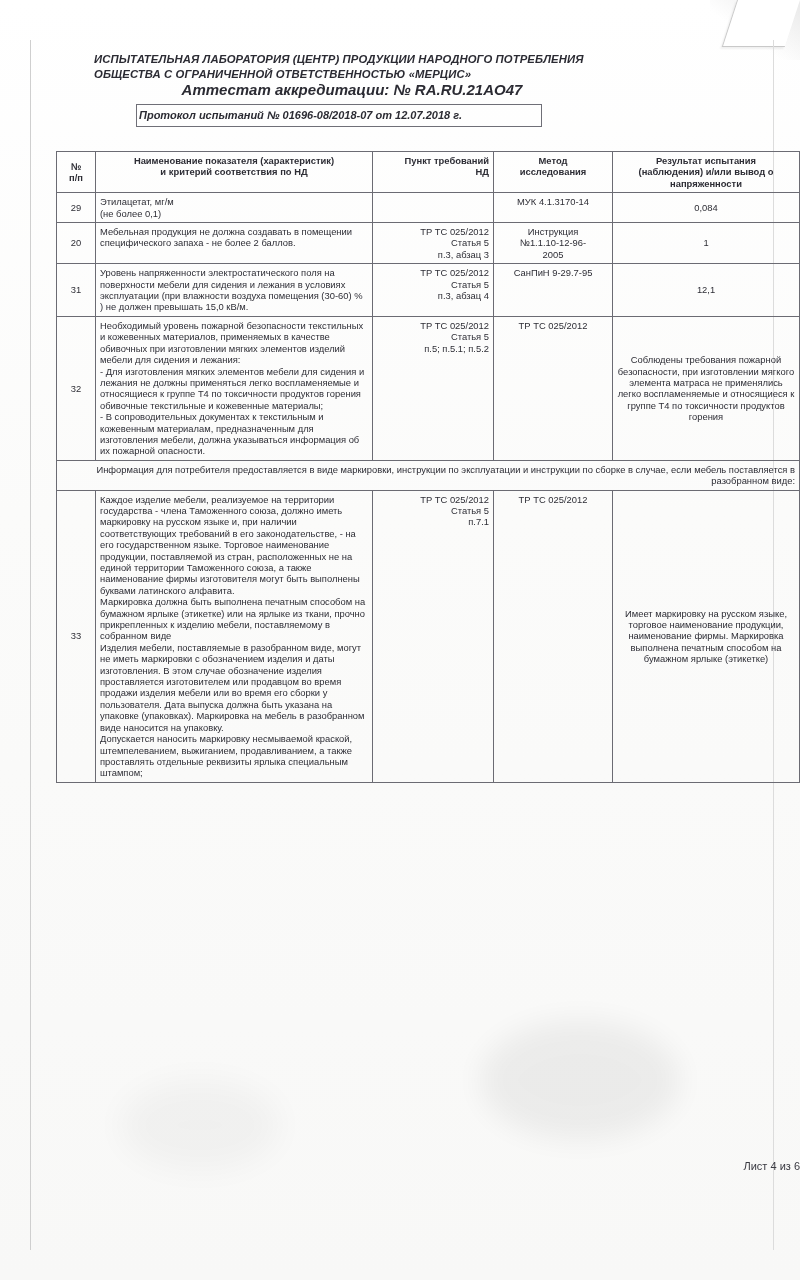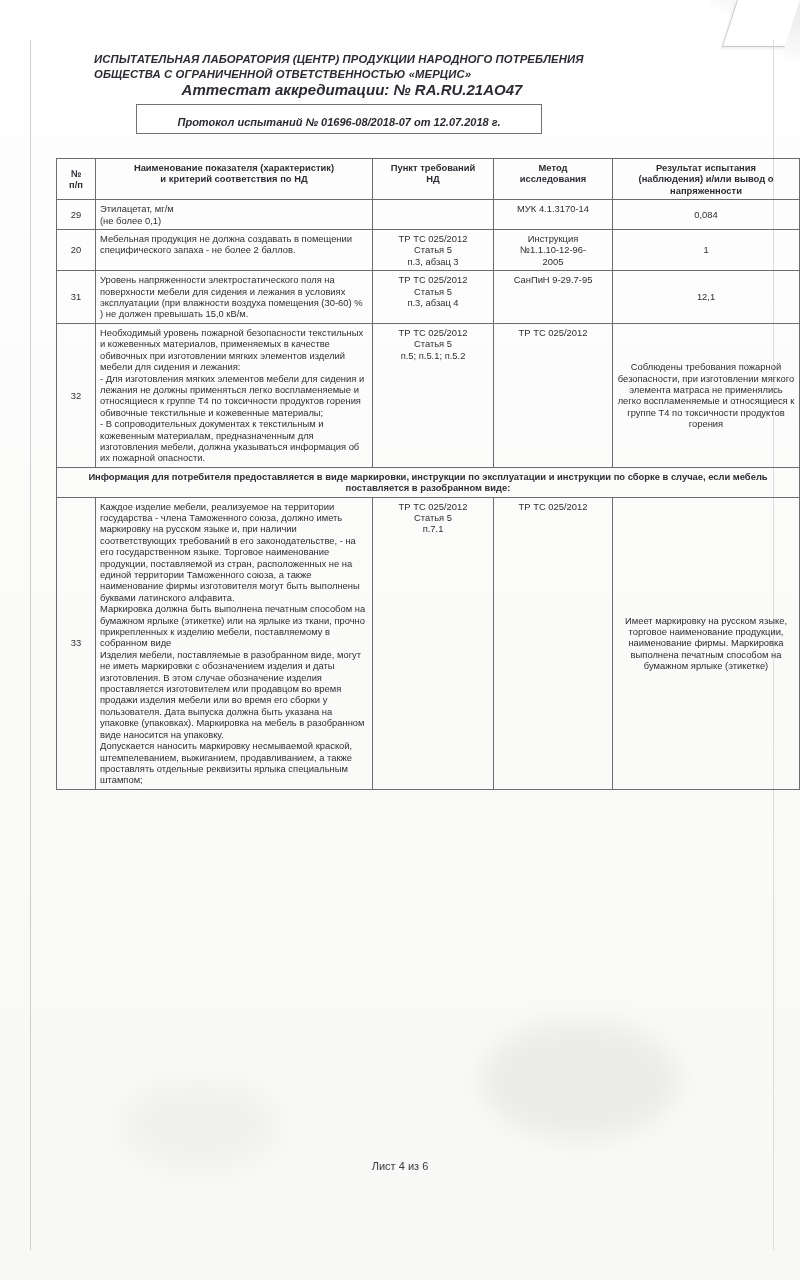--- a/index.html
+++ b/index.html
@@ -94,25 +94,24 @@
     font-size: 15px;
     line-height: 16px;
     text-align: center;
     padding-right: 150px;
     color: #2b2b33;
   }
   .protocol-box {
     margin: 6px 0 0 80px;
     width: 400px;
     border: 1px solid #6f6f77;
-    text-align: center;
     font-size: 11px;
     font-style: italic;
     font-weight: bold;
-    padding: 11px 2px 5px;
+    padding: 4px 2px 5px;
     color: #2b2b33;
   }
 
   
   table.proto {
     margin-top: 24px;
     width: 100%;
     border-collapse: collapse;
     table-layout: fixed;
   }
@@ -127,44 +126,44 @@
   thead th {
     text-align: center;
     font-weight: bold;
     font-size: 9.6px;
     line-height: 12px;
     vertical-align: middle;
     padding: 6px 4px;
   }
   .c-num   { width: 30px; text-align: center; vertical-align: middle !important; }
   .c-name  { width: 268px; }
-  .c-req   { width: 112px; text-align: center; }
+  .c-req   { width: 112px; text-align: right; }
   .c-meth  { width: 110px; text-align: center; }
   .c-res   { width: 178px; text-align: center; color: #56565e; }
 
   td.c-res { vertical-align: middle; }
   td.c-req, td.c-meth { vertical-align: top; }
 
   .res-mid { vertical-align: middle !important; }
 
   .note-row td {
-    font-weight: bold;
+    font-weight: normal;
     font-size: 9.5px;
     line-height: 11.6px;
     padding: 3px 4px 4px;
-    text-align: center;
+    text-align: right;
   }
 
   
   .footer {
     position: absolute;
     left: 0;
     right: 0;
     top: 1160px;
-    text-align: center;
+    text-align: right;
     font-size: 11px;
     color: #3a3a42;
   }
 
   
   .smudge {
     position: absolute;
     pointer-events: none;
     opacity: 0.05;
     background: #000;

